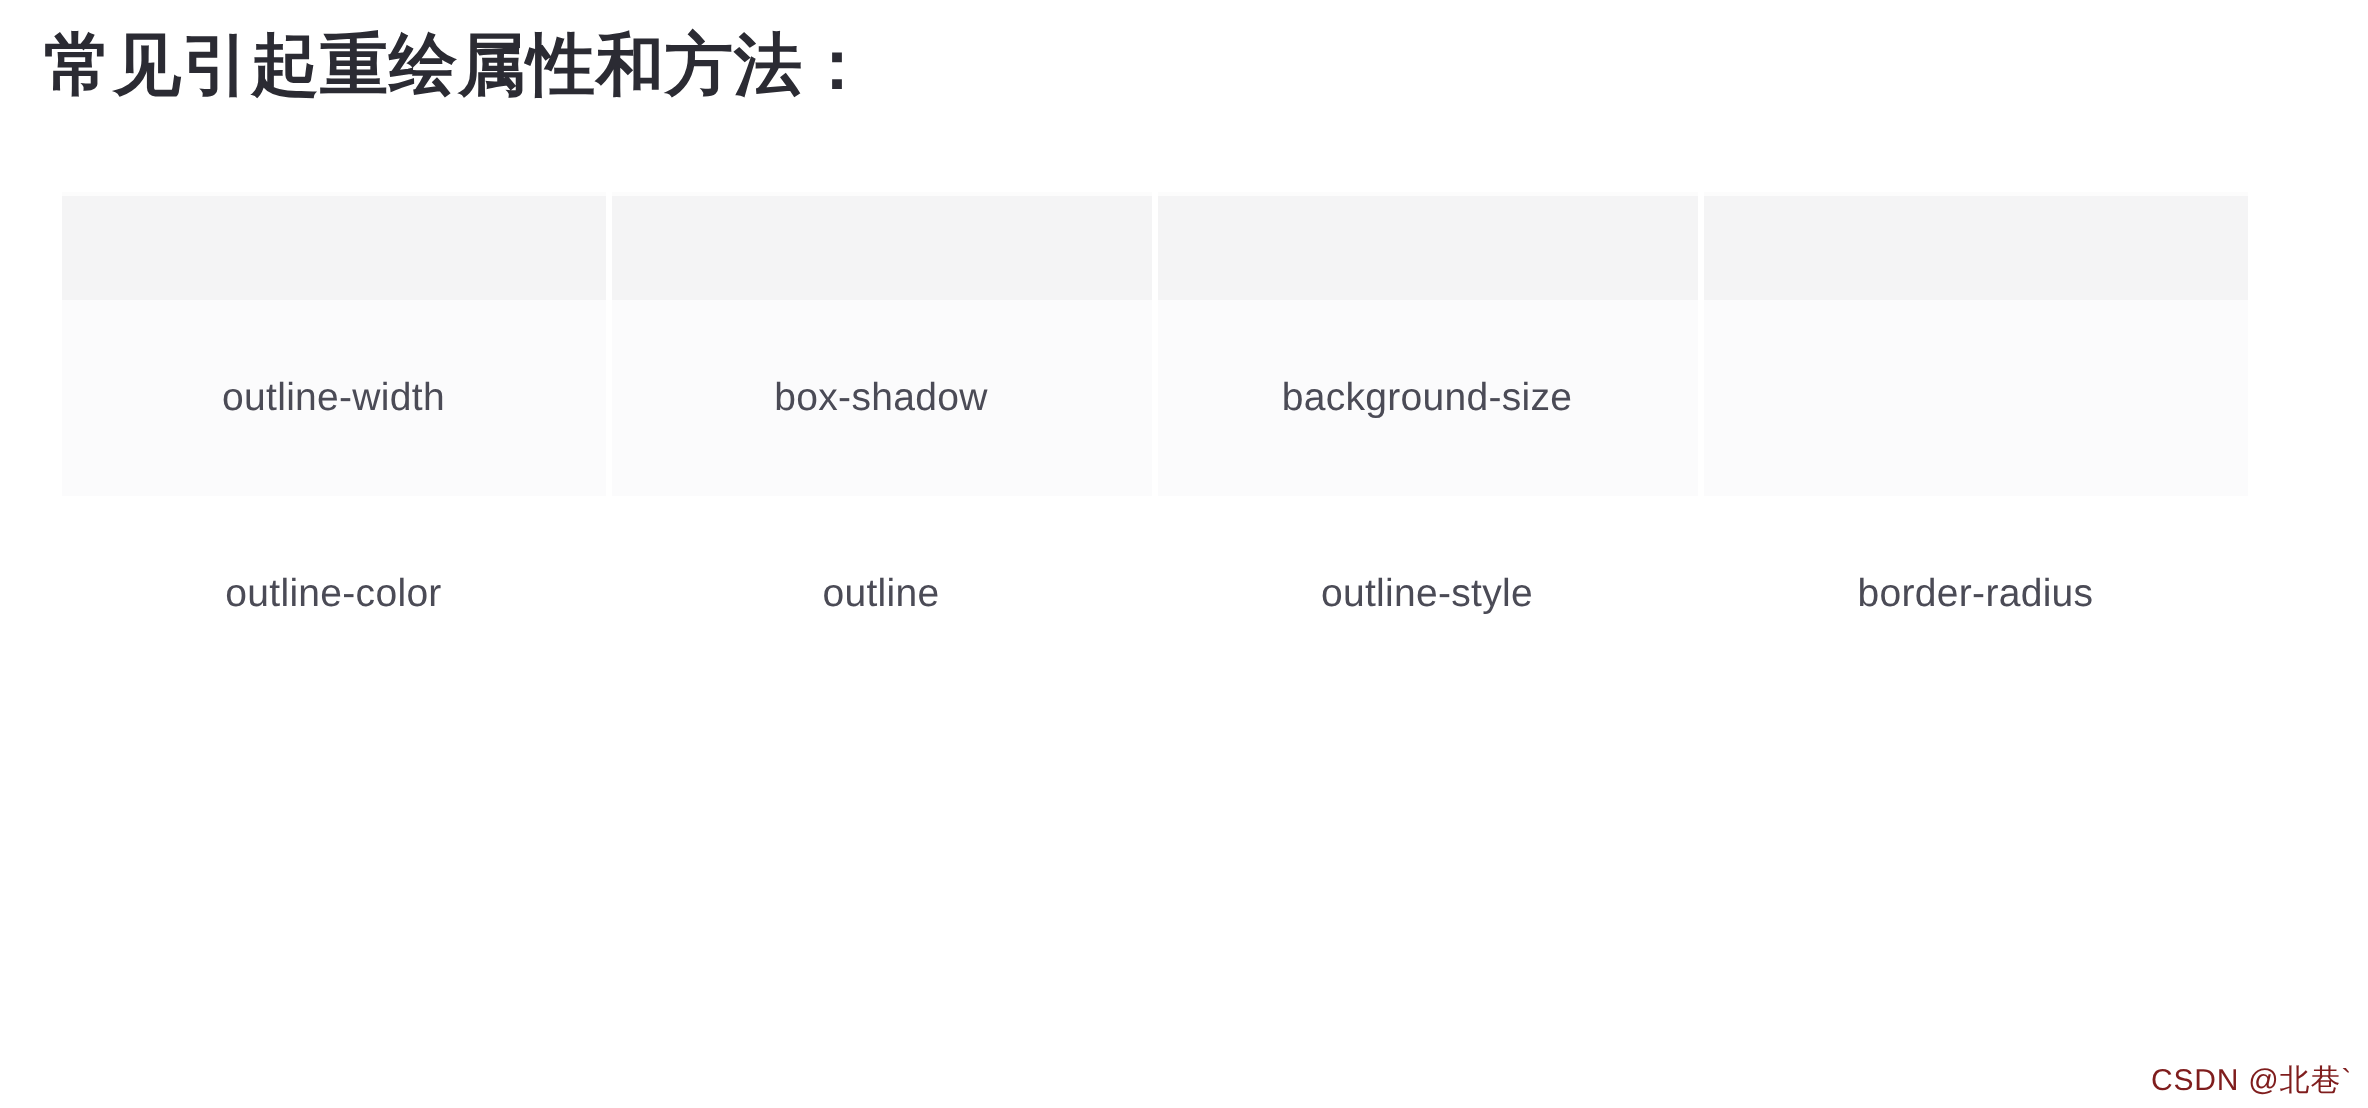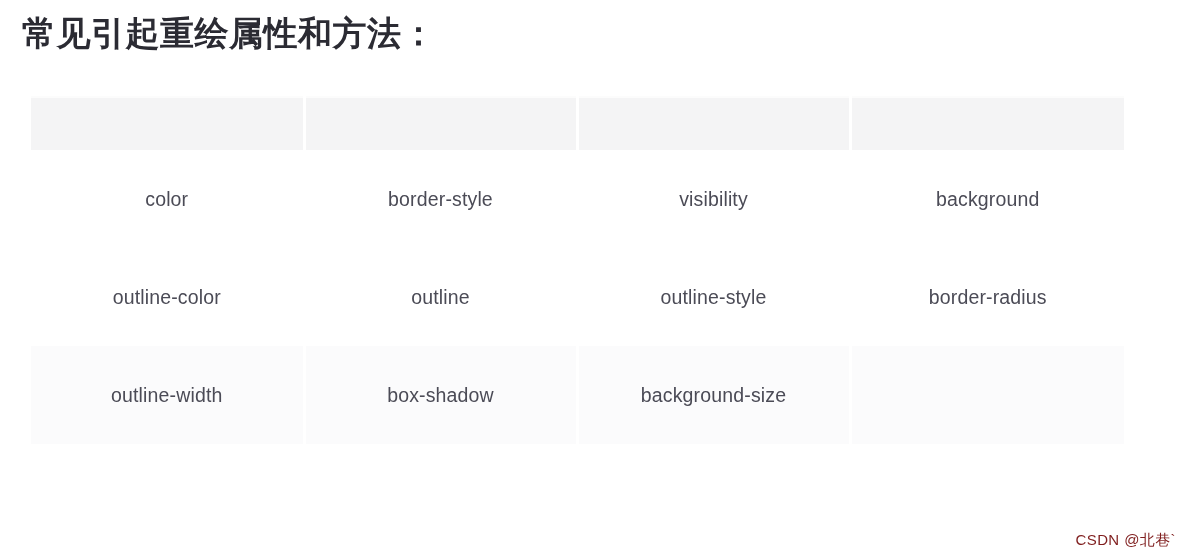--- a/index.html
+++ b/index.html
@@ -114,37 +114,31 @@
       </colgroup>
       <thead>
         <tr class="header-row">
           <th></th>
           <th></th>
           <th></th>
           <th></th>
         </tr>
       </thead>
       <tbody>
-        <tr class="data-row row-odd">
-          <td>color</td>
-          <td>border-style</td>
-          <td>visibility</td>
-          <td>background</td>
+        <tr class="data-row row-even">
+          <td>outline-width</td>
+          <td>box-shadow</td>
+          <td>background-size</td>
+          <td></td>
         </tr>
         <tr class="data-row row-odd">
           <td>outline-color</td>
           <td>outline</td>
           <td>outline-style</td>
           <td>border-radius</td>
-        </tr>
-        <tr class="data-row row-even">
-          <td>outline-width</td>
-          <td>box-shadow</td>
-          <td>background-size</td>
-          <td></td>
         </tr>
       </tbody>
     </table>
   </div>
 
   <div class="watermark">CSDN @北巷`</div>
 
 </div>
 
 </body></html>

